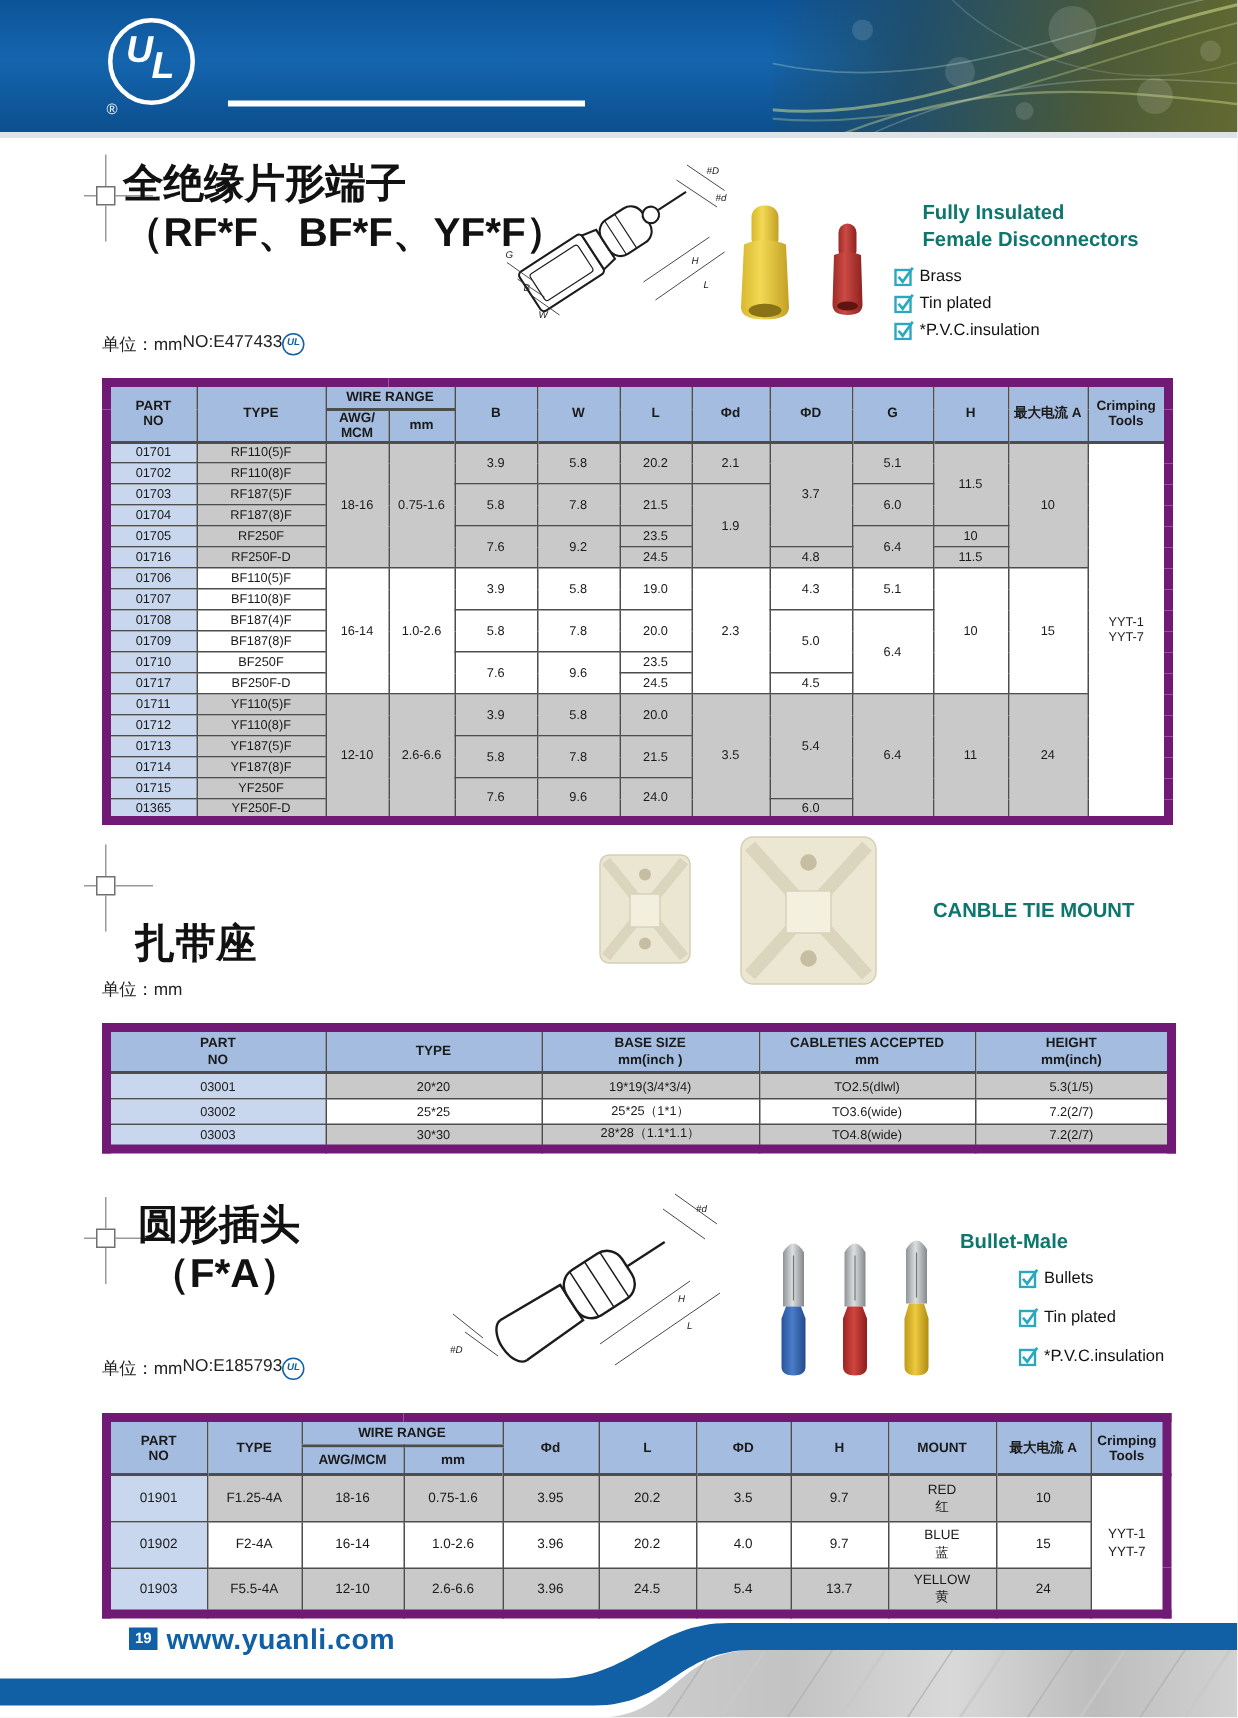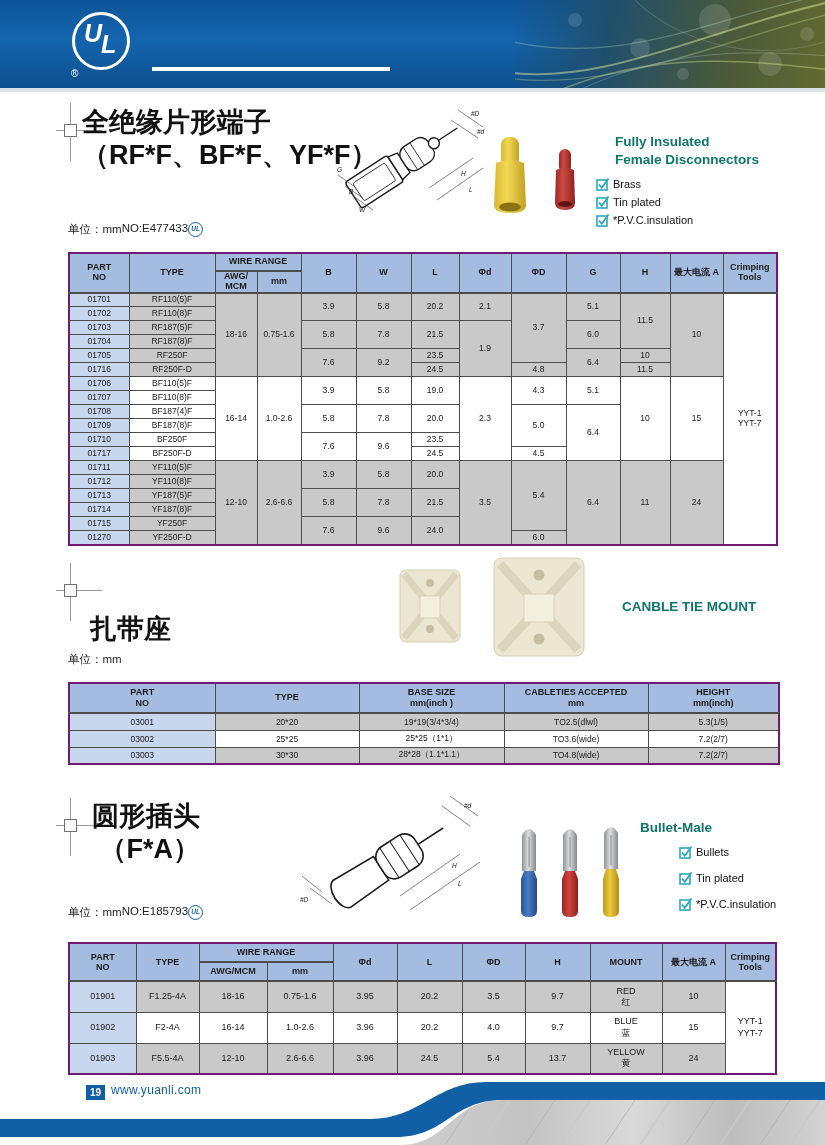--- a/index.html
+++ b/index.html
@@ -41,21 +41,21 @@
   .features { position:absolute; }
   .feat { display:flex; align-items:center; gap:3px; }
   .feat-label { font-size:11px; color:#111; }
   .s1 .feat { margin-bottom:4px; }
   .s3 .feat { margin-bottom:12px;padding-left:39px; }
 
   
   table { border-collapse:collapse; table-layout:fixed; position:absolute; background:#fff; }
   th, td { border:1px solid #4d4d4d; text-align:center; vertical-align:middle;
            padding:0 1px; white-space:pre-line; overflow:hidden; }
-  table { border:2px solid #701a75; }
+  table { border:6px solid #701a75; }
   thead th { background:#a4bcdf; font-weight:bold; color:#1a1a1a; border-bottom-width:2px; }
   td { background:#fff; }
   tr.g-gray td { background:#c9c9c9; }
   tr.g-white td { background:#fff; }
   table td.pn { background:#c8d7ee !important; }
   table td.tools { background:#fff !important;margin-top:36px; }
 
   #t1 { left:68px; top:252px; width:708px; }
   #t1 th { font-size:9px; line-height:1.1; height:18px; }
   #t1 td { font-size:8.5px; height:14px; line-height:1.1; }
@@ -66,21 +66,21 @@
   #t3 th { font-size:9px; line-height:1.15; height:19px; }
   #t3 td { font-size:9px; height:31px; line-height:1.25; }
 
   
   .photo { position:absolute; }
 
   
   .footer-art { position:absolute; left:0; top:1078px; }
   .pageno-box { position:absolute; left:86px; top:1085px; width:19px; height:15px; background:#1160a5;
                 color:#fff; font-size:10px; font-weight:bold; text-align:center; line-height:15px; }
-  .site { position:absolute; left:111px; top:1083px; font-size:12px; color:#1160a5; letter-spacing:.3px; }
+  .site { position:absolute; left:111px; top:1083px; font-size:19px; color:#1160a5; letter-spacing:.3px;font-weight:bold; }
 
   svg text { font-family:"Liberation Sans", sans-serif; }
 </style>
 </head>
 <body>
 
 <div class="page">
 
   <header class="topbar">
     <div class="topbar-deco">
@@ -370,21 +370,21 @@
           <td>YF187(8)F</td>
         </tr>
         <tr class="g-gray">
           <td class="pn">01715</td>
           <td>YF250F</td>
           <td rowspan="2">7.6</td>
           <td rowspan="2">9.6</td>
           <td rowspan="2">24.0</td>
         </tr>
         <tr class="g-gray">
-          <td class="pn">01270</td>
+          <td class="pn">01365</td>
           <td>YF250F-D</td>
           <td>6.0</td>
         </tr>
       </tbody>
     </table>
 
   <div class="crosshair" style="left:56px; top:563px;">
     <span class="v"></span>
       <span class="h"></span>
       <span class="sq"></span>

